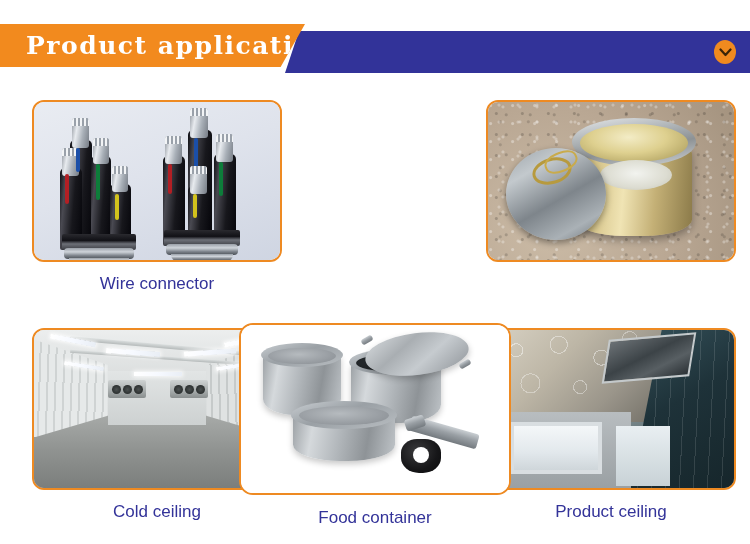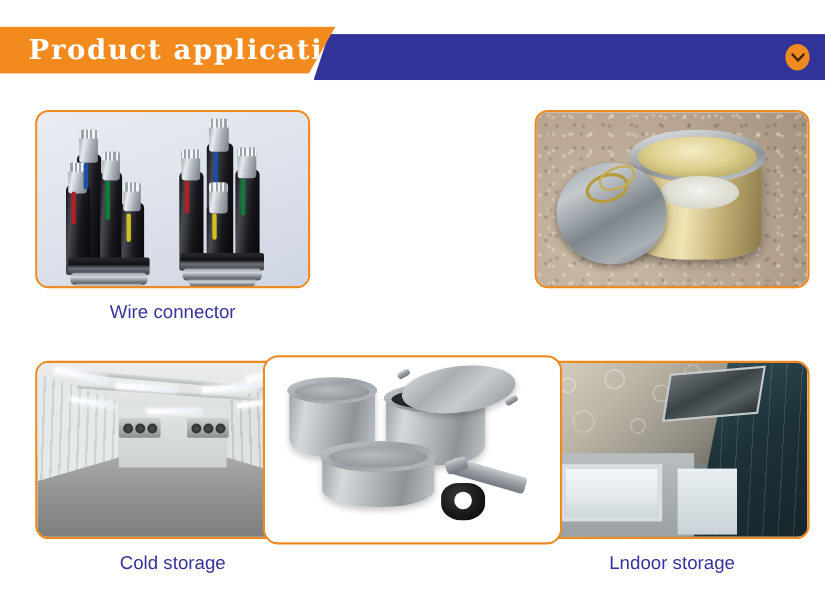--- a/index.html
+++ b/index.html
@@ -517,21 +517,21 @@
             <div class="cs-unit" style="left:74px; top:50px; width:38px; height:18px;"></div>
             <div class="cs-fan" style="left:78px; top:55px; width:9px; height:9px;"></div>
             <div class="cs-fan" style="left:89px; top:55px; width:9px; height:9px;"></div>
             <div class="cs-fan" style="left:100px;top:55px; width:9px; height:9px;"></div>
             <div class="cs-unit" style="left:136px;top:50px; width:38px; height:18px;"></div>
             <div class="cs-fan" style="left:140px;top:55px; width:9px; height:9px;"></div>
             <div class="cs-fan" style="left:151px;top:55px; width:9px; height:9px;"></div>
             <div class="cs-fan" style="left:162px;top:55px; width:9px; height:9px;"></div>
           </div>
         </div>
-        <div class="caption">Cold storage</div>
+        <div class="caption">Cold ceiling</div>
       </div>
 
       <div class="cell c1">
         <div class="card">
           <div class="photo ph-pots">
 
             <div class="pot" style="left:22px; top:28px; width:78px; height:62px; border-radius:6px 6px 40% 40% / 6px 6px 26% 26%;"></div>
             <div class="pot-ellipse-top" style="left:20px; top:18px; width:82px; height:24px;"></div>
             <div class="pot-ellipse-in" style="left:27px; top:23px; width:68px; height:16px;"></div>
 
@@ -547,35 +547,36 @@
             <div class="pot-ellipse-top" style="left:50px; top:76px; width:106px; height:28px;"></div>
             <div class="pot-ellipse-in" style="left:58px; top:81px; width:90px; height:19px;"></div>
 
             <div class="handle-metal" style="left:168px; top:100px; width:70px; height:15px; transform:rotate(16deg);"></div>
             <div class="handle-metal" style="left:164px; top:92px;  width:20px; height:12px; transform:rotate(-18deg);"></div>
 
             <div class="handle-black" style="left:160px; top:114px; width:40px; height:34px;"></div>
             <div class="handle-hole" style="left:172px; top:122px; width:16px; height:16px;"></div>
           </div>
         </div>
+        <div class="caption">Food container</div>
       </div>
 
       <div class="cell c2">
         <div class="card">
           <div class="photo ph-ceil">
             <div class="cl-panel">
               <div class="cl-flowers"></div>
             </div>
             <div class="cl-dark">
               <div class="cl-slats"></div>
             </div>
             <div class="cl-lightbox" style="left:118px; top:6px; width:86px; height:44px; transform:skewX(-14deg) rotate(-5deg);"></div>
             <div class="cl-wall"></div>
             <div class="cl-window" style="left:22px; top:92px; width:92px; height:52px;"></div>
             <div class="cl-window2" style="left:128px; top:96px; width:54px; height:60px;"></div>
           </div>
         </div>
-        <div class="caption">Lndoor storage</div>
+        <div class="caption">Product ceiling</div>
       </div>
     </div>
 
   </div>
 </div>
 
 </body></html>

